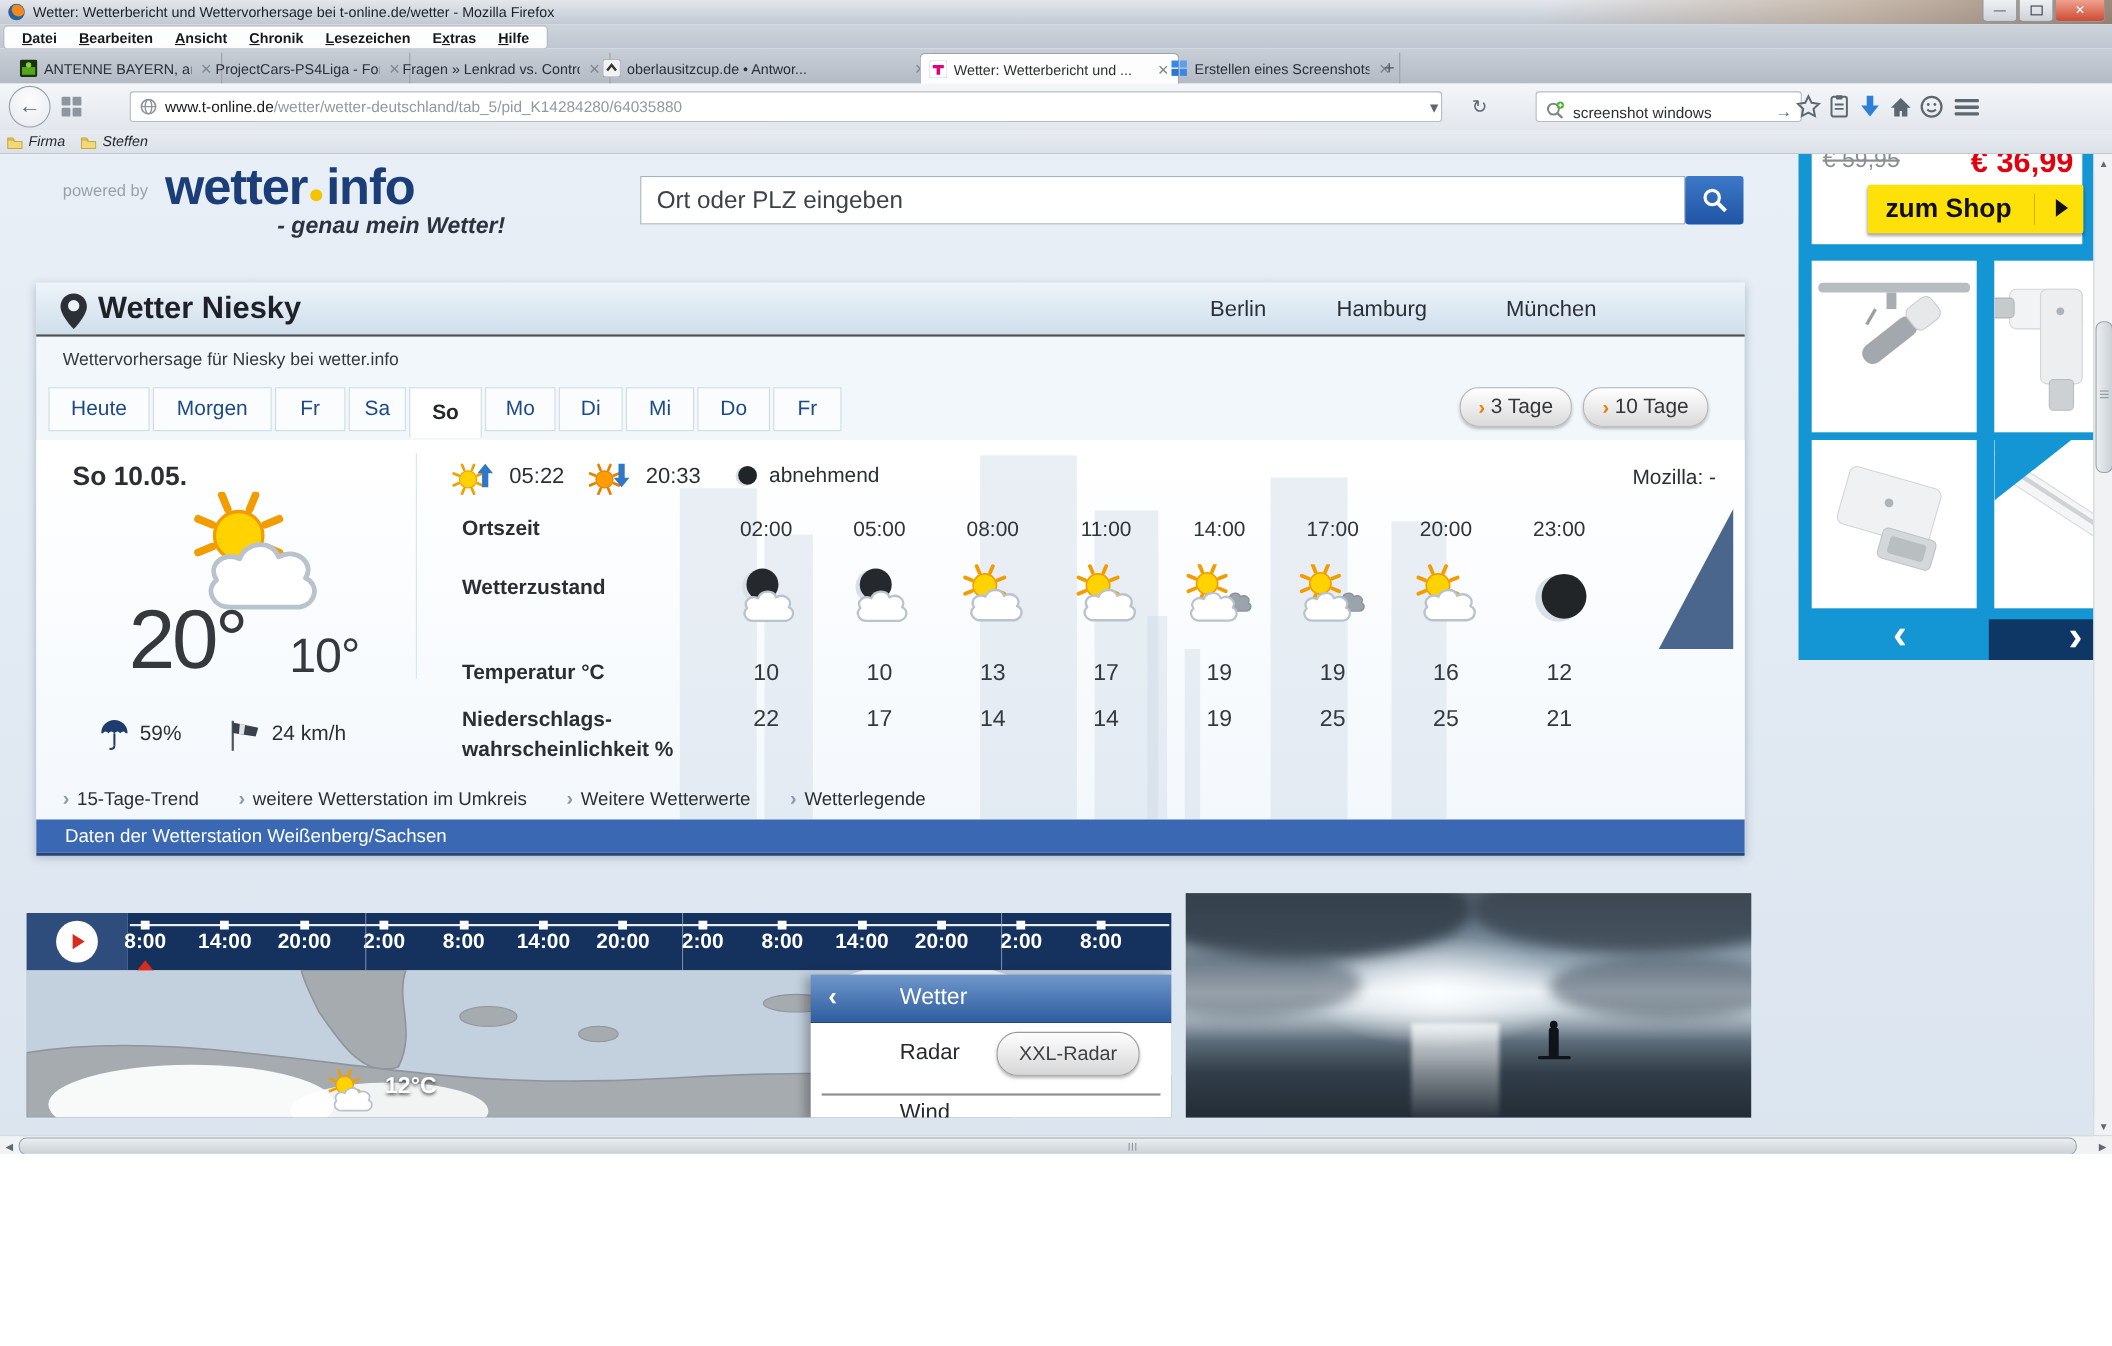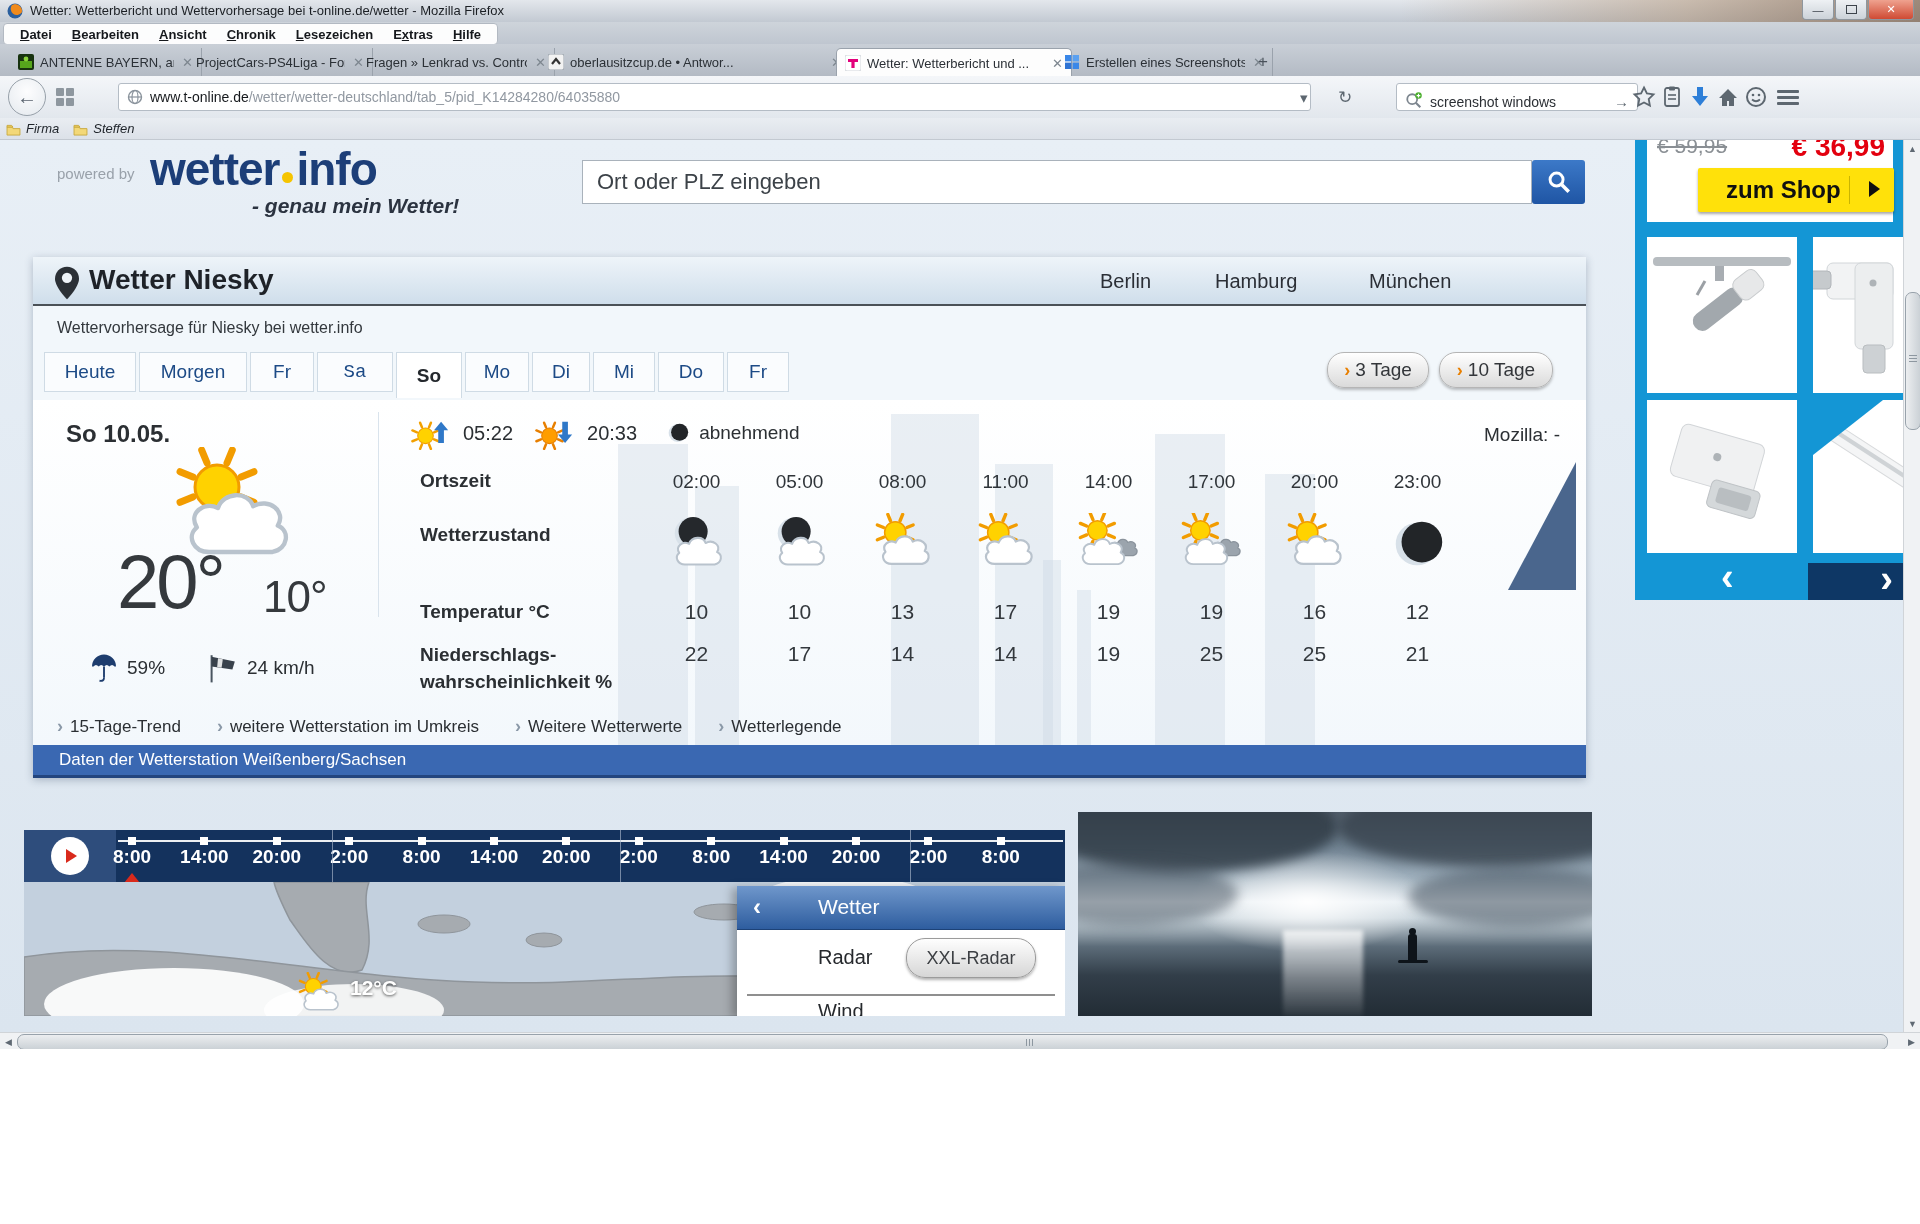--- a/index.html
+++ b/index.html
@@ -154,21 +154,21 @@
   .person:before{content:"";position:absolute;left:1px;top:-6px;width:7px;height:7px;border-radius:50%;background:#0e141a;}
   .board{position:absolute;left:320px;top:148px;width:30px;height:3px;background:#0e141a;border-radius:2px;}
 
   
   .ad{left:1635px;top:0;width:270px;height:460px;background:#1496d5;}
   .adcard{left:12px;top:0;width:246px;height:82px;background:#fff;overflow:hidden;}
   .priceold{position:absolute;left:10px;top:-6px;font-size:21px;color:#8a8f94;text-decoration:line-through;}
   .pricenew{position:absolute;right:8px;top:-9px;font-size:28px;font-weight:bold;color:#e3000f;}
   .shopbtn{left:63px;top:28px;width:196px;height:44px;background:#ffe10a;border-radius:2px;
       box-shadow:0 2px 3px rgba(0,0,0,.35);display:flex;align-items:center;}
-  .shopbtn .slabel{margin-left:28px;font-size:24px;font-weight:800;color:#101010;}
+  .shopbtn .slabel{margin-left:16px;font-size:24px;font-weight:800;color:#101010;}
   .shopbtn .sdiv{position:absolute;right:44px;top:8px;width:1px;height:28px;background:#c9b400;}
   .shopbtn .sarrow{position:absolute;right:14px;top:13px;width:0;height:0;border-top:8px solid transparent;
       border-bottom:8px solid transparent;border-left:11px solid #101010;}
   .tile{position:absolute;background:#fff;overflow:hidden;}
   .adprev{left:86px;top:418px;font-size:38px;font-weight:bold;color:#fff;line-height:1;}
   .adnextbox{left:173px;top:423px;width:97px;height:37px;background:#0e3765;}
   .adnextbox span{position:absolute;right:12px;top:-3px;font-size:38px;font-weight:bold;color:#fff;line-height:1;}
 
   
   .vsb{left:1903px;top:140px;width:17px;height:892px;background:#f0f2f4;border-left:1px solid #d0d4d8;box-sizing:border-box;}
@@ -369,21 +369,21 @@
           <span class="city" style="left: 1067px;">Berlin</span>
           <span class="city" style="left: 1182px;">Hamburg</span>
           <span class="city" style="left: 1336px;">München</span>
         </div>
       <span class="vabs subtitle">Wettervorhersage für Niesky bei wetter.info</span>
 
       <div class="vabs" id="daytabs" style="left:11px;top:95px;display:flex;">
           <div class="daytab" style="width: 92px;">Heute</div>
           <div class="daytab" style="width: 108px;">Morgen</div>
           <div class="daytab" style="width: 64px;">Fr</div>
-          <div class="daytab" style="width: 76px; font-family: Liberation Mono, monospace;">Sa</div>
+          <div class="daytab" style="width: 52px;">Sa</div>
           <div class="daytab active" style="width: 66px;">So</div>
           <div class="daytab" style="width: 64px;">Mo</div>
           <div class="daytab" style="width: 58px;">Di</div>
           <div class="daytab" style="width: 62px;">Mi</div>
           <div class="daytab" style="width: 66px;">Do</div>
           <div class="daytab" style="width: 62px;">Fr</div>
         </div>
       <div id="rangebtns">
           <div class="rangebtn" style="left: 1294px; top: 95px; width: 100px;">
             <span class="chev">›</span>

